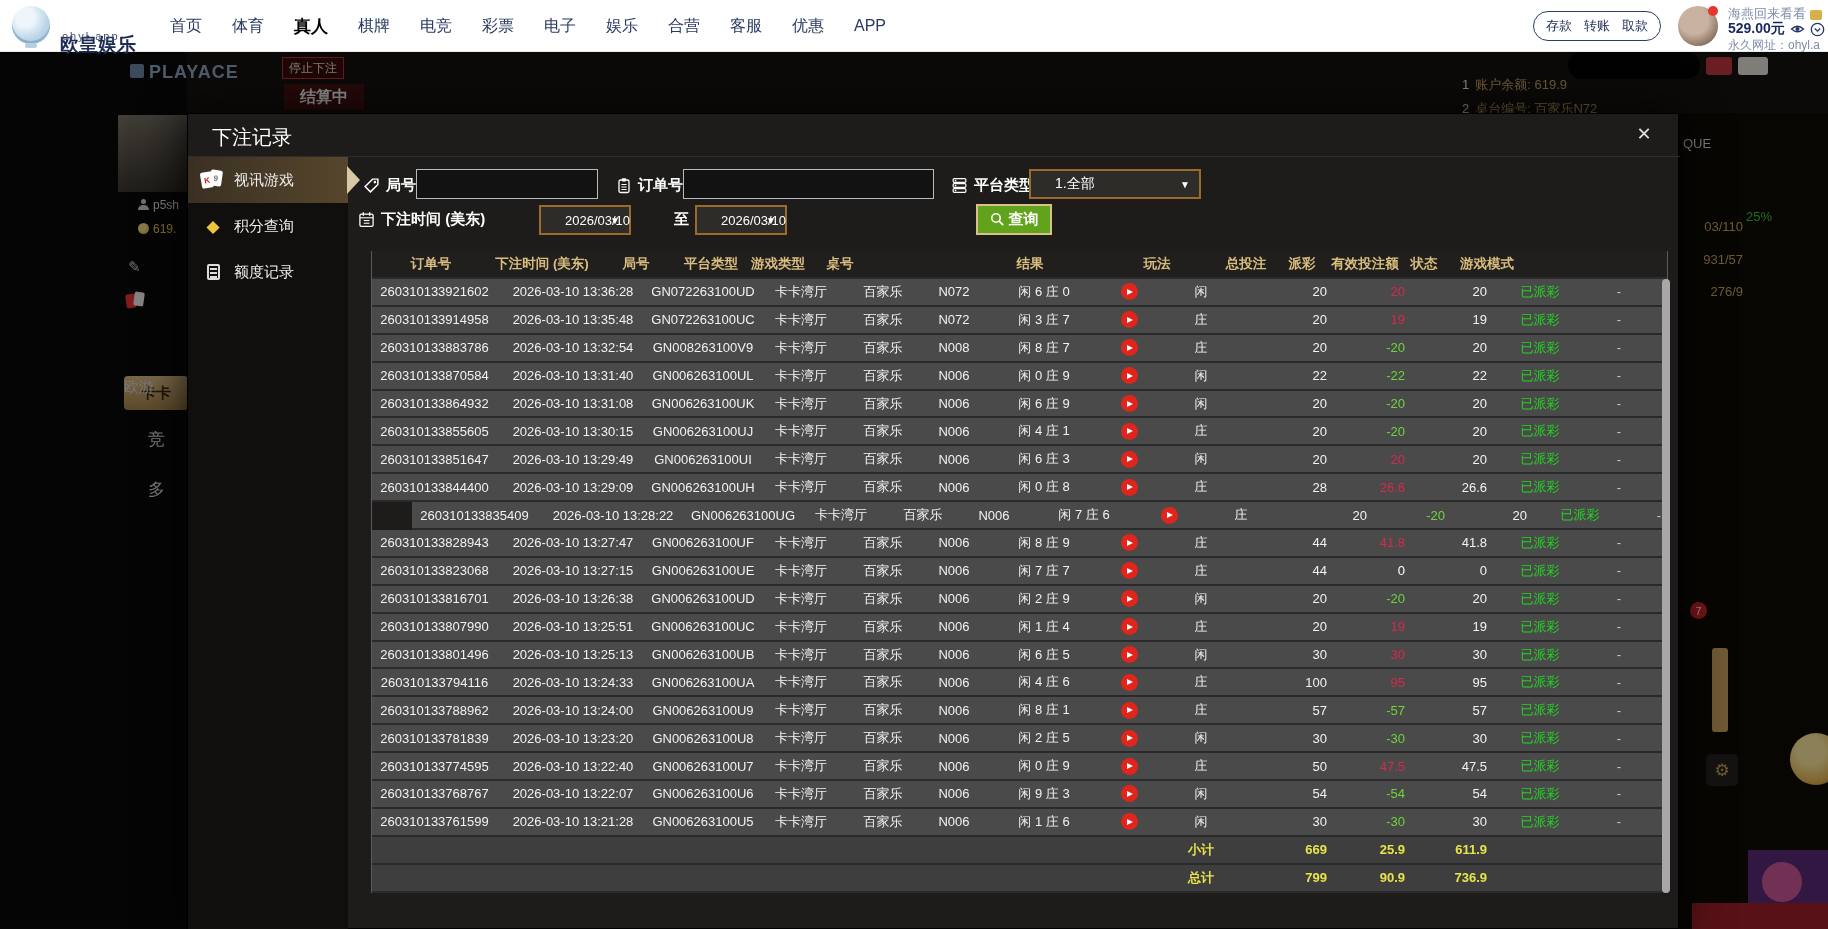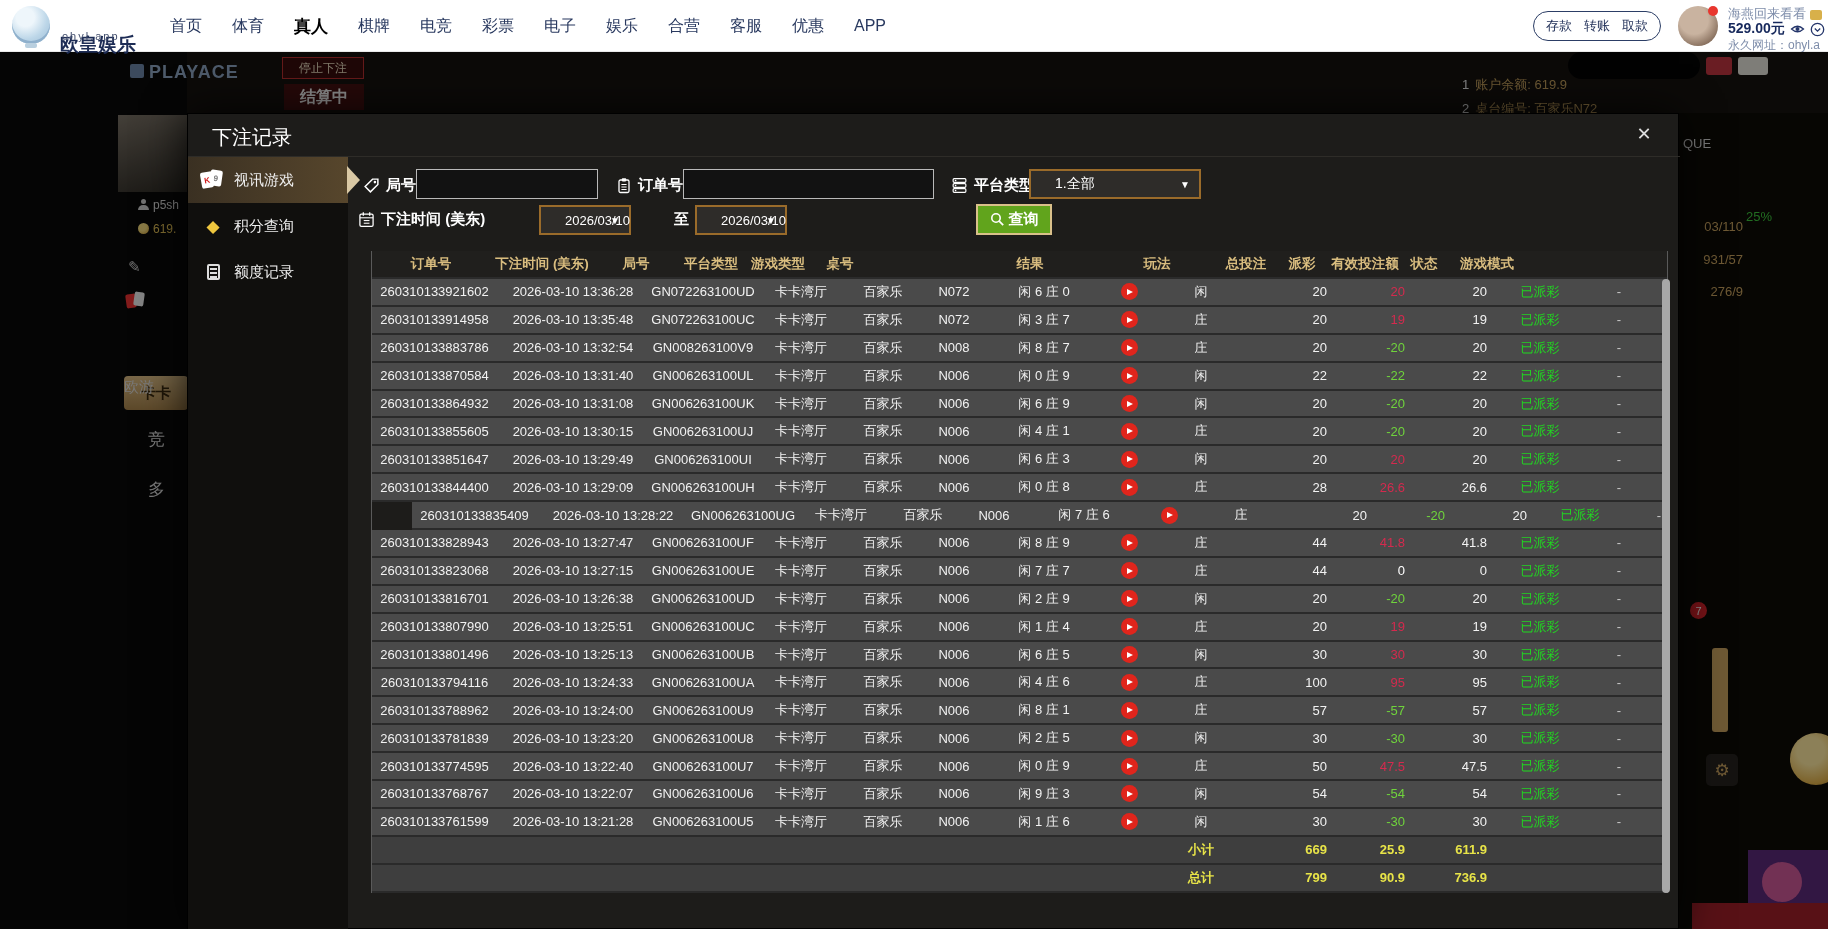--- a/index.html
+++ b/index.html
@@ -29,21 +29,21 @@
   .u-line2{position:absolute;left:1728px;top:20px;font-size:14px;font-weight:bold;color:#17295c;white-space:nowrap;display:flex;align-items:center;gap:5px;}
   .u-line3{position:absolute;left:1728px;top:37px;font-size:12px;color:#7e8daa;white-space:nowrap;}
 
   
   .bg-base{position:absolute;left:0;top:52px;width:1828px;height:877px;background:#161310;z-index:1;}
   .bg-leftcol{position:absolute;left:0;top:52px;width:187px;height:877px;background:#0a0a0a;z-index:2;}
   .bg-rightcol{position:absolute;left:1679px;top:113px;width:149px;height:816px;background:#0e0b07;z-index:2;}
   .frag{z-index:3;}
   .playace{position:absolute;left:130px;top:62px;font-size:18px;font-weight:bold;color:#8ea6c4;letter-spacing:1px;z-index:3;}
   .playace::before{content:"";display:inline-block;width:14px;height:14px;background:#6d88aa;margin-right:5px;border-radius:2px;}
-  .stopbet{position:absolute;left:282px;top:57px;width:82px;height:22px;border:1px solid #b83030;background:#390d0d;
+  .stopbet{position:absolute;left:282px;top:57px;width:62px;height:22px;border:1px solid #b83030;background:#390d0d;
     color:#e8dcc0;font-size:12px;display:flex;align-items:center;justify-content:center;z-index:3;}
   .settling{position:absolute;left:284px;top:84px;width:80px;height:26px;background:#461111;color:#fff;font-weight:bold;
     font-size:16px;display:flex;align-items:center;justify-content:center;z-index:3;}
   .blackpill{position:absolute;left:1568px;top:52px;width:132px;height:27px;background:#050505;border-radius:14px;z-index:3;}
   .chip-red{position:absolute;left:1706px;top:57px;width:26px;height:18px;background:#c23540;border-radius:3px;z-index:3;}
   .chip-white{position:absolute;left:1738px;top:57px;width:30px;height:18px;background:#e6e3da;border-radius:3px;z-index:3;}
   .inforow{position:absolute;left:1462px;z-index:3;font-size:13px;white-space:nowrap;}
   .inforow .n{color:#eee;margin-right:6px;}
   .inforow .t{color:#c8a35f;}
   .que{position:absolute;left:1683px;top:136px;color:#ddd;font-size:13px;z-index:3;}

